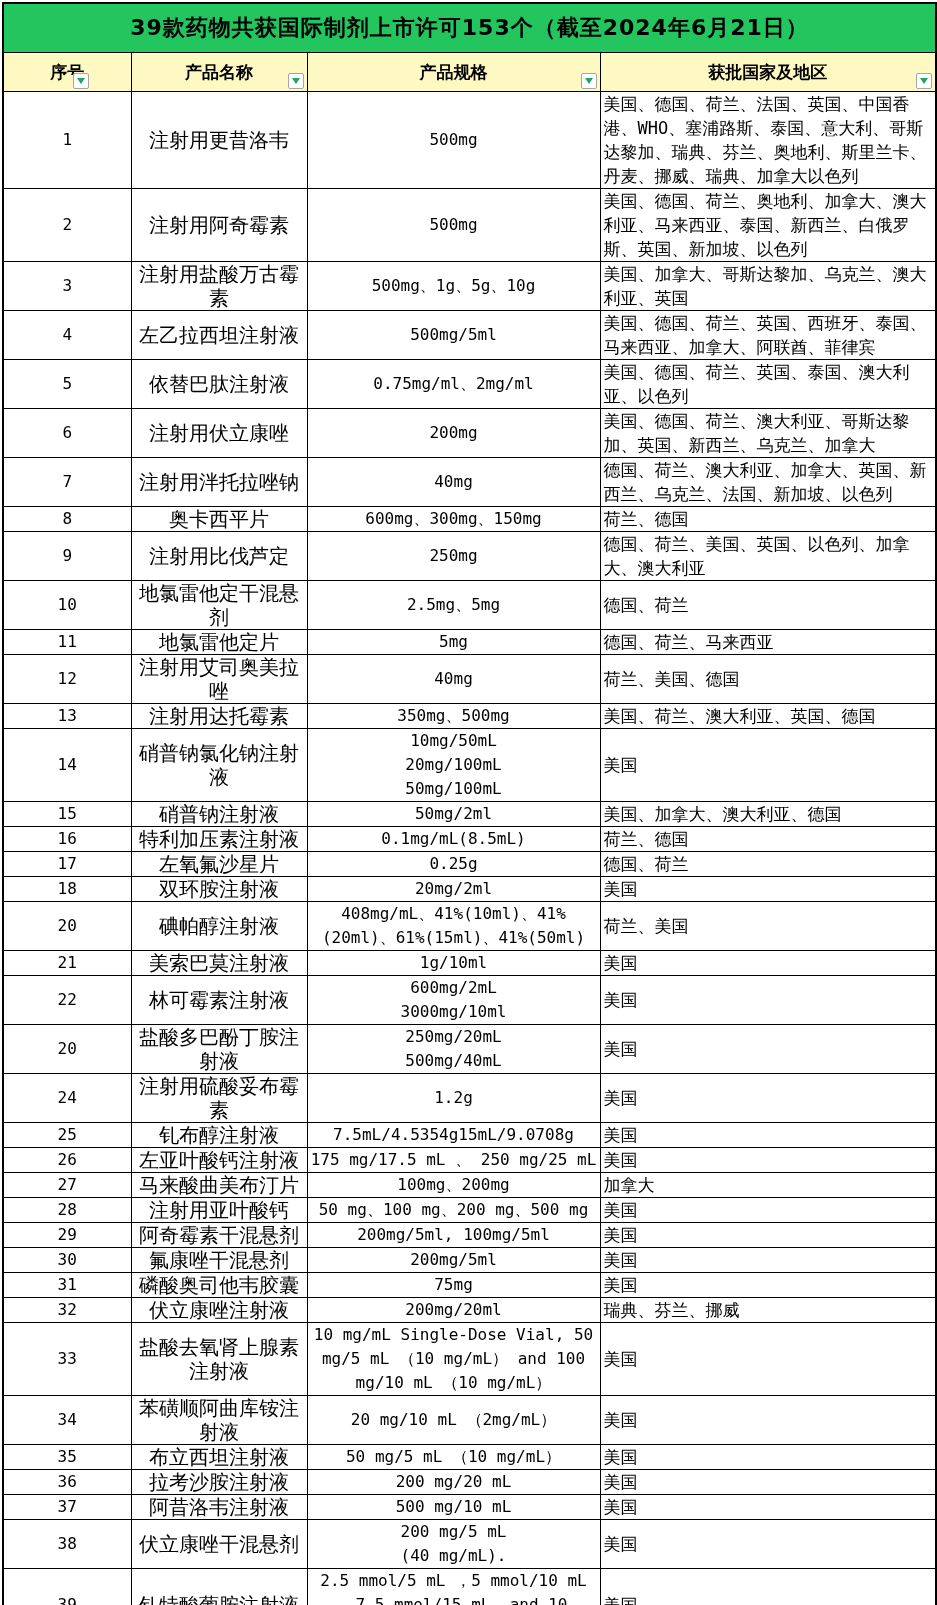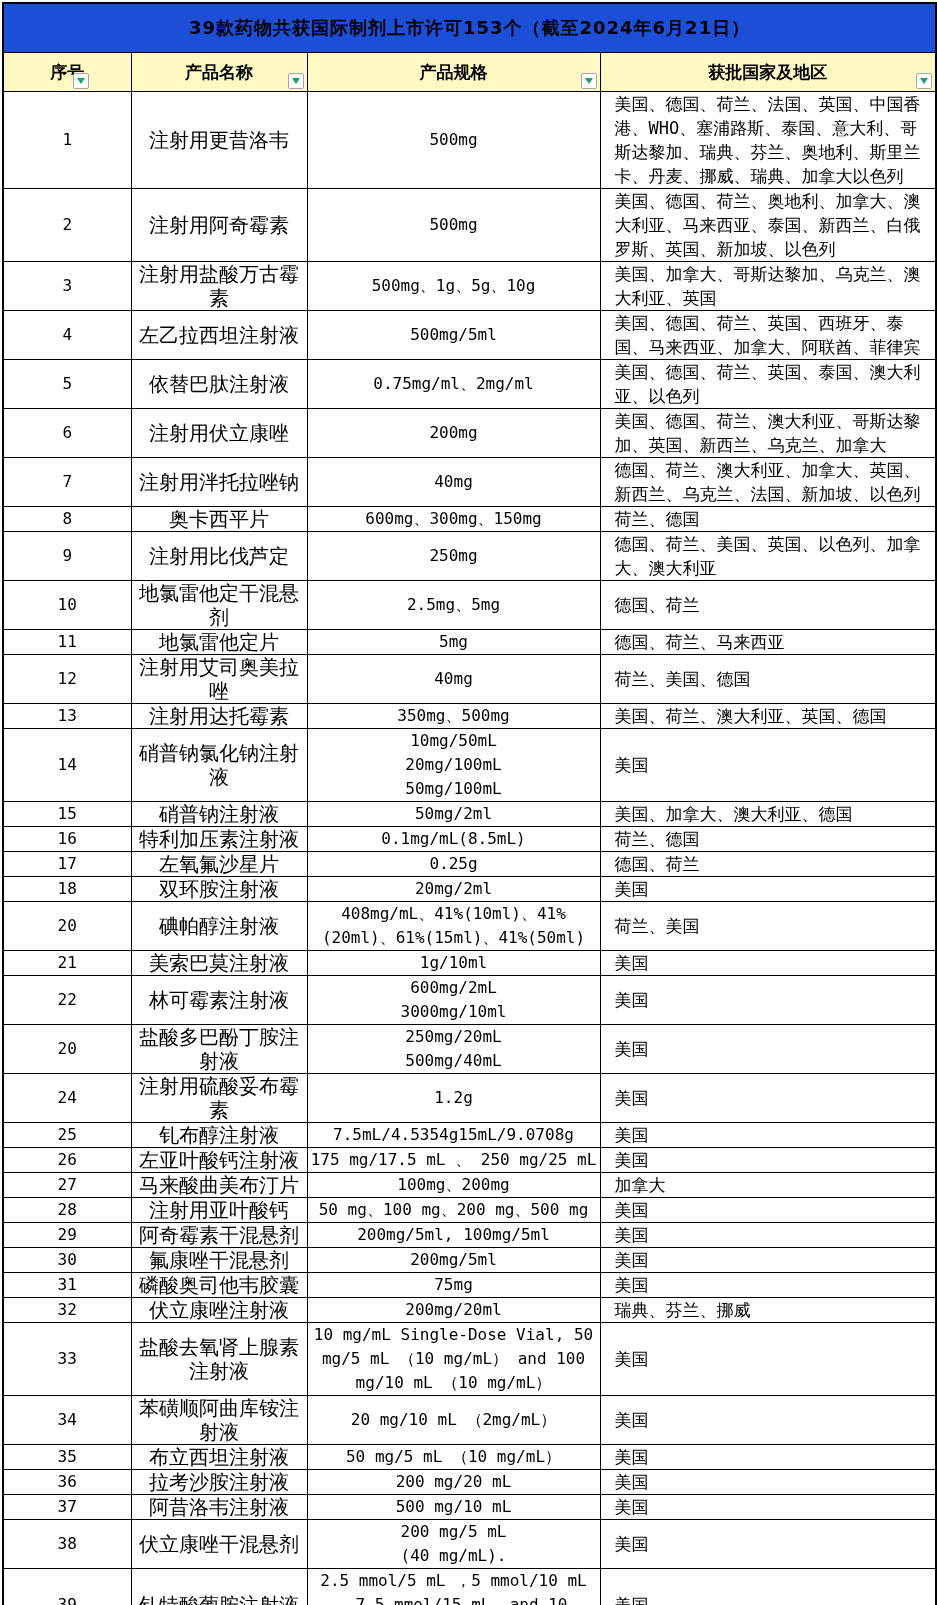--- a/index.html
+++ b/index.html
@@ -2,40 +2,40 @@
 <html><head>
 <meta charset="utf-8">
 <style>
   html,body{margin:0;padding:0;background:#fff;}
   body{font-family:"DejaVu Sans Mono","DejaVu Sans","Liberation Sans",sans-serif;color:#000;}
   .sheet{margin:2px;width:933px;}
   table{border-collapse:collapse;width:933px;table-layout:fixed;
         border:2px solid #000;border-bottom:3px solid #000;}
   th,td{border:1px solid #000;vertical-align:middle;overflow:hidden;}
   .title-row th{
-    background:#1d4ed8;height:46px;font-size:18px;font-weight:bold;text-align:center;
+    background:#22c55e;height:46px;font-size:22px;font-weight:bold;text-align:center;
     font-family:"DejaVu Sans","Liberation Sans",sans-serif;letter-spacing:1px;
   }
   .head-row th{
     background:#fef9c3;height:36px;font-size:17px;font-weight:bold;text-align:center;
     font-family:"DejaVu Sans","Liberation Sans",sans-serif;position:relative;
   }
   .filter-btn{
     position:absolute;bottom:2px;right:3px;width:16px;height:16px;background:#fff;
     border:1px solid #a6a6a6;border-radius:2px;display:flex;align-items:center;justify-content:center;
     cursor:pointer;box-sizing:border-box;
   }
   .th-no .filter-btn{right:42px;}
   .tri{width:0;height:0;border-left:4px solid transparent;border-right:4px solid transparent;
        border-top:6px solid #21A366;}
   td{font-size:16px;line-height:24px;padding:0;}
   td.c-no,td.c-name,td.c-spec{text-align:center;}
   td.c-name{font-size:20px;}
   td.c-spec span{white-space:pre-line;display:inline-block;}
-  td.c-countries{text-align:left;padding:0 14px;font-size:17px;line-height:24px;}
+  td.c-countries{text-align:left;padding:0 3px;font-size:17px;line-height:24px;}
   tr{page-break-inside:avoid;}
 </style>
 </head>
 <body>
 
 <div class="sheet">
   <table>
     <colgroup>
       <col style="width:128px">
         <col style="width:176px">

